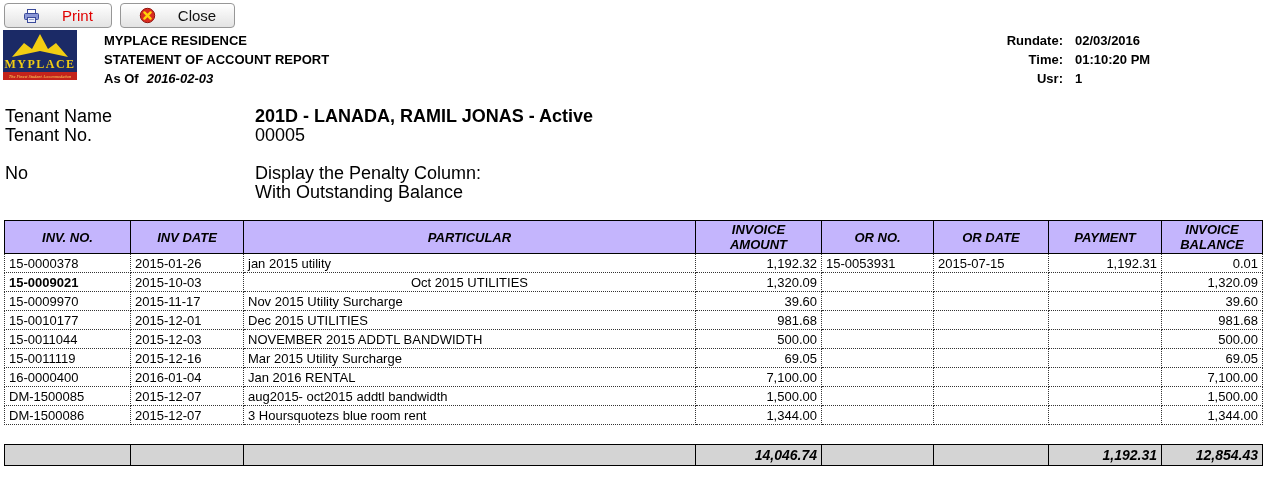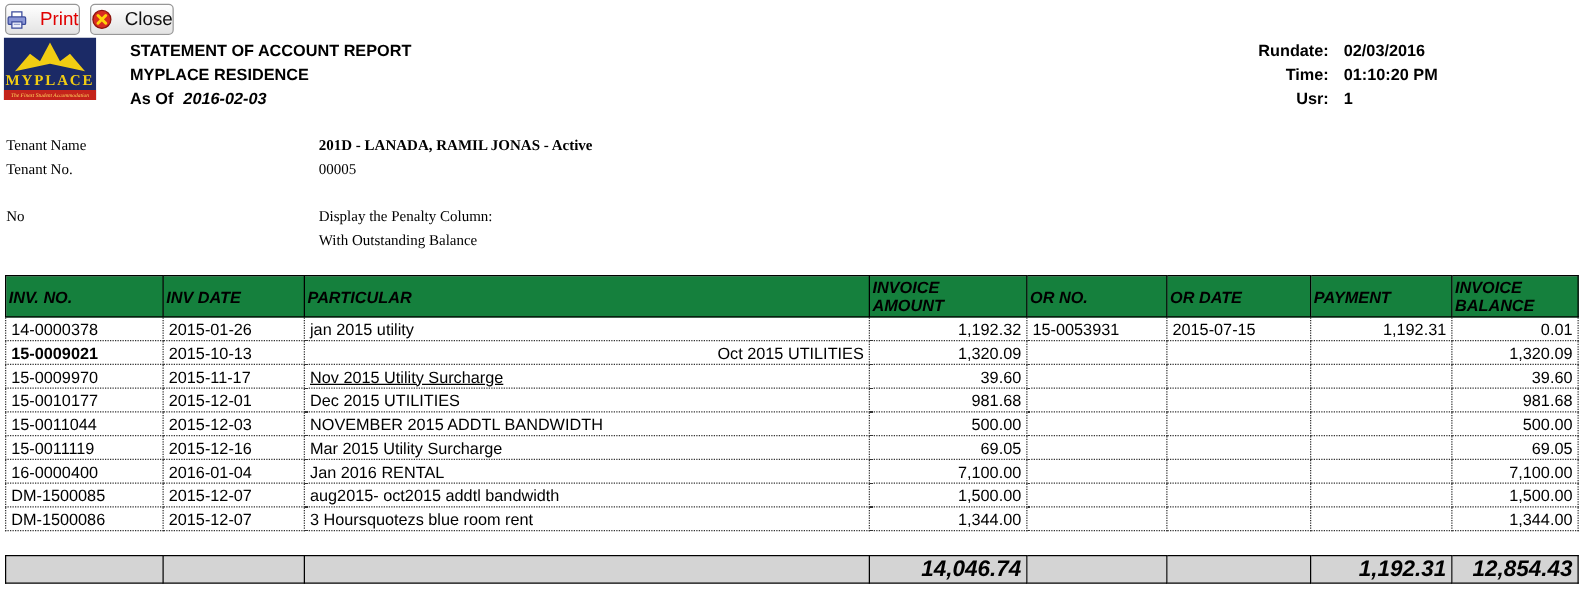--- a/index.html
+++ b/index.html
@@ -20,23 +20,23 @@
   
   .toolbar {
     position: absolute;
     top: 3px; left: 4px;
     display: flex;
     gap: 8px;
   }
   .tb-btn {
     display: inline-flex;
     align-items: center;
-    gap: 10px;
+    gap: 22px;
     height: 25px;
-    padding: 2px 0;
+    padding: 2px 18px;
     border: 1px solid #979797;
     border-radius: 4px;
     background: linear-gradient(#ffffff, #e3e3e3);
     font-family: "Liberation Sans", sans-serif;
     font-size: 15px;
     cursor: pointer;
   }
   .tb-btn .lbl-print { color: #e00000; }
   .tb-btn .lbl-close { color: #111; }
 
@@ -70,46 +70,45 @@
     line-height: 19px;
   }
   .run-info .ri-label { text-align: right; }
 
   
   .tenant-info {
     position: absolute;
     top: 107px; left: 5px;
     display: grid;
     grid-template-columns: 250px auto;
-    font-size: 12px;
+    font-size: 18px;
     line-height: 19px;
     white-space: nowrap;
-    font-family: Liberation Serif, serif;
   }
   .tenant-info .bold { font-weight: bold; }
   .tenant-info .spacer { height: 19px; grid-column: 1 / span 2; }
 
   
   .table-wrap {
     position: absolute;
     top: 220px; left: 4px;
     width: 1258px;
   }
   table.inv {
     border-collapse: collapse;
     table-layout: fixed;
     width: 1258px;
   }
   table.inv thead th {
-    background: #15803d;
+    background: #c4b5fd;
     border: 1px solid #000;
     font-size: 13px;
     font-weight: bold;
     font-style: italic;
-    text-align: left;
+    text-align: center;
     vertical-align: middle;
     height: 33px;
     padding: 0 2px;
     white-space: pre-line;
     line-height: 15px;
   }
   table.inv tbody td {
     border: 1px dotted #333;
     height: 19px;
     padding: 0 4px;
@@ -122,21 +121,21 @@
     border-collapse: collapse;
     table-layout: fixed;
     width: 1258px;
     margin-top: 19px;
   }
   table.totals td {
     background: #d4d4d4;
     border: 1px solid #000;
     height: 21px;
     padding: 0 4px;
-    font-size: 18px;
+    font-size: 14px;
     font-weight: bold;
     font-style: italic;
     white-space: nowrap;
     overflow: hidden;
     vertical-align: middle;
   }
 </style>
 </head>
 <body>
 
@@ -169,22 +168,22 @@
     <svg width="74" height="50" viewBox="0 0 74 50">
       <rect x="0" y="0" width="74" height="50" fill="#1b2a66"></rect>
       <polygon points="9,27 21,13 29,19 37,4 45,19 53,13 65,27 37,21" fill="#f2cd13"></polygon>
       <text x="37" y="38" text-anchor="middle" font-family="Liberation Serif, serif" font-size="12" font-weight="bold" fill="#f2cd13" letter-spacing="1.5">MYPLACE</text>
       <rect x="0" y="42" width="74" height="8" fill="#c4231b"></rect>
       <text x="37" y="47.5" text-anchor="middle" font-family="Liberation Serif, serif" font-size="4.4" font-style="italic" fill="#ffd75e">The Finest Student Accommodation</text>
     </svg>
   </div>
 
   <div class="rpt-head">
+    <div>MYPLACE RESIDENCE</div>
     <div>STATEMENT OF ACCOUNT REPORT</div>
-    <div>MYPLACE RESIDENCE</div>
     <div>
       <span>As Of</span><span class="asof-date">2016-02-03</span>
     </div>
   </div>
 
   <div class="run-info">
     <div class="ri-label">Rundate:</div>
     <div>02/03/2016</div>
     <div class="ri-label">Time:</div>
     <div>01:10:20 PM</div>
@@ -225,43 +224,43 @@
 AMOUNT</th>
             <th>OR NO.</th>
             <th>OR DATE</th>
             <th>PAYMENT</th>
             <th>INVOICE
 BALANCE</th>
           </tr>
       </thead>
       <tbody>
           <tr>
-            <td style="text-align: left;">14-0000378</td>
+            <td style="text-align: left;">15-0000378</td>
             <td style="text-align: left;">2015-01-26</td>
             <td style="text-align: left;">jan 2015 utility</td>
             <td style="text-align: right;">1,192.32</td>
             <td style="text-align: left;">15-0053931</td>
             <td style="text-align: left;">2015-07-15</td>
             <td style="text-align: right;">1,192.31</td>
             <td style="text-align: right;">0.01</td>
           </tr>
           <tr>
             <td style="text-align: left; font-weight: bold;">15-0009021</td>
-            <td style="text-align: left;">2015-10-13</td>
-            <td style="text-align: right;">Oct 2015 UTILITIES</td>
+            <td style="text-align: left;">2015-10-03</td>
+            <td style="text-align: center;">Oct 2015 UTILITIES</td>
             <td style="text-align: right;">1,320.09</td>
             <td style="text-align: left;"></td>
             <td style="text-align: left;"></td>
             <td style="text-align: right;"></td>
             <td style="text-align: right;">1,320.09</td>
           </tr>
           <tr>
             <td style="text-align: left;">15-0009970</td>
             <td style="text-align: left; margin-left: 36px;">2015-11-17</td>
-            <td style="text-align: left; text-decoration: underline;">Nov 2015 Utility Surcharge</td>
+            <td style="text-align: left;">Nov 2015 Utility Surcharge</td>
             <td style="text-align: right;">39.60</td>
             <td style="text-align: left;"></td>
             <td style="text-align: left;"></td>
             <td style="text-align: right;"></td>
             <td style="text-align: right;">39.60</td>
           </tr>
           <tr>
             <td style="text-align: left;">15-0010177</td>
             <td style="text-align: left;">2015-12-01</td>
             <td style="text-align: left;">Dec 2015 UTILITIES</td>

